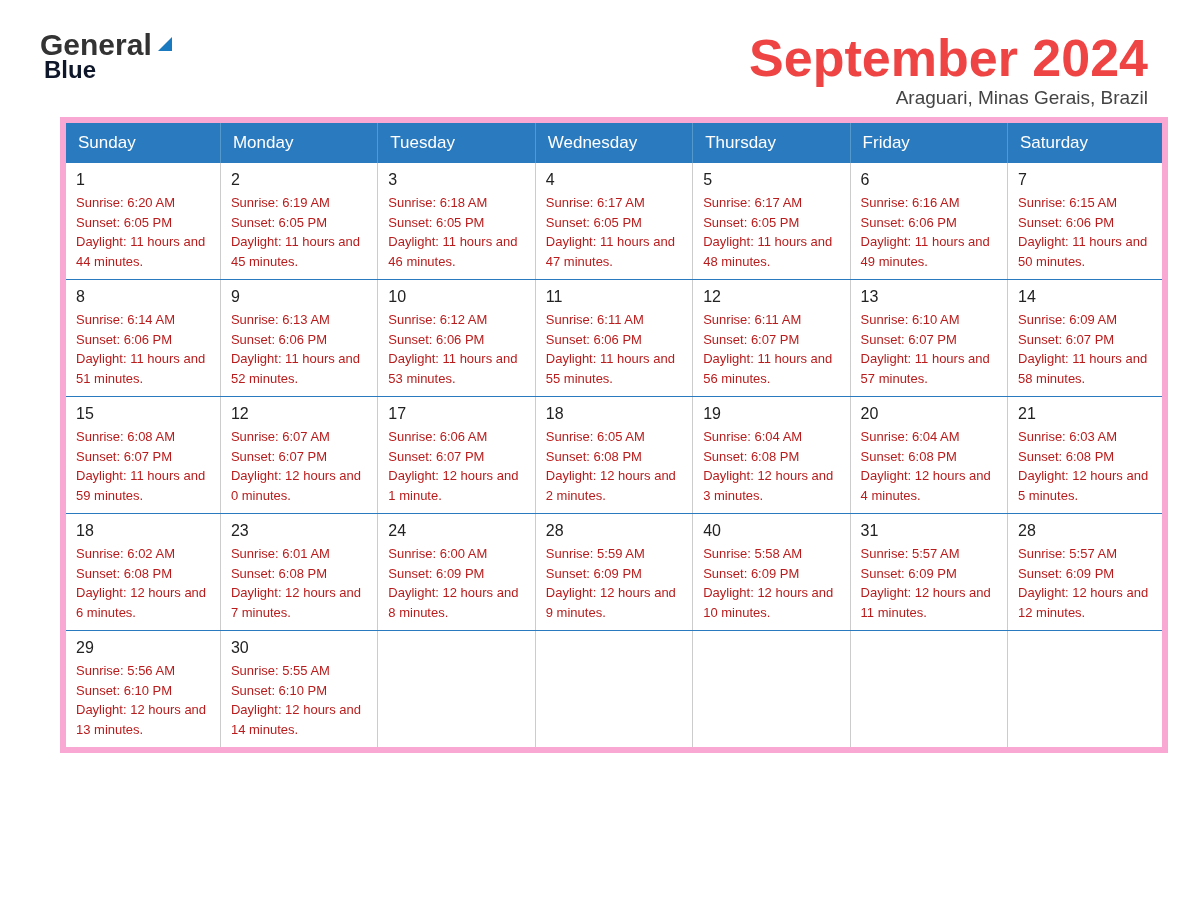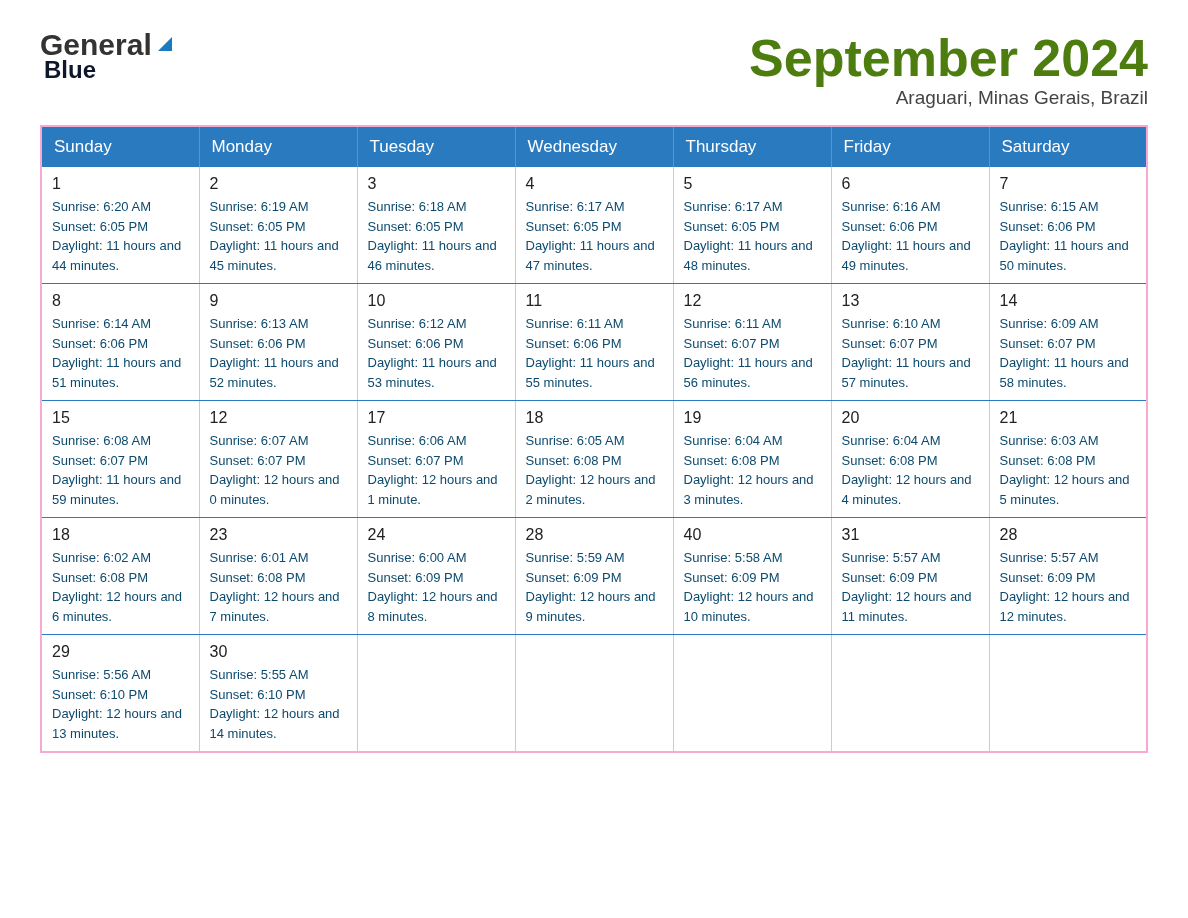--- a/index.html
+++ b/index.html
@@ -7,45 +7,46 @@
       font-family: Arial, sans-serif;
       background: #fff;
       padding: 30px 40px;
       width: 1188px;
       min-height: 918px;
     }
     .header {
       display: flex;
       justify-content: space-between;
       align-items: flex-start;
-      margin-bottom: 16px;
+      margin-bottom: 8px;
     }
     .logo {
       display: flex;
       flex-direction: column;
       align-items: flex-start;
     }
     .title-block {
       text-align: right;
     }
     .title-block h1 {
       font-size: 52px;
       font-weight: bold;
-      color: #4d7c0f;
+      color: #ef4444;
       line-height: 1.1;
     }
     .title-block h2 {
       font-size: 19px;
       font-weight: normal;
       color: #444;
     }
     .calendar {
       width: 100%;
       border-collapse: collapse;
-      border: 2px solid #f9a8d4;
+      border: 6px solid #f9a8d4;
+      margin-left: 20px;
     }
     .calendar th {
       background-color: #2a7abf;
       color: #fff;
       text-align: left;
       padding: 10px 12px;
       font-size: 17px;
       font-weight: normal;
       border-right: 1px solid #5599cc;
     }
@@ -71,21 +72,21 @@
     .day-number {
       font-size: 16px;
       font-weight: normal;
       color: #222;
       display: block;
       margin-bottom: 4px;
     }
     .day-info {
       font-size: 13px;
       line-height: 1.5;
-      color: #0c4a6e;
+      color: #b91c1c;
     }
     .empty-cell {
       background: #fff;
     }
     .logo-wrapper {
       display: flex;
       align-items: center;
     }
   </style>
 </head>

